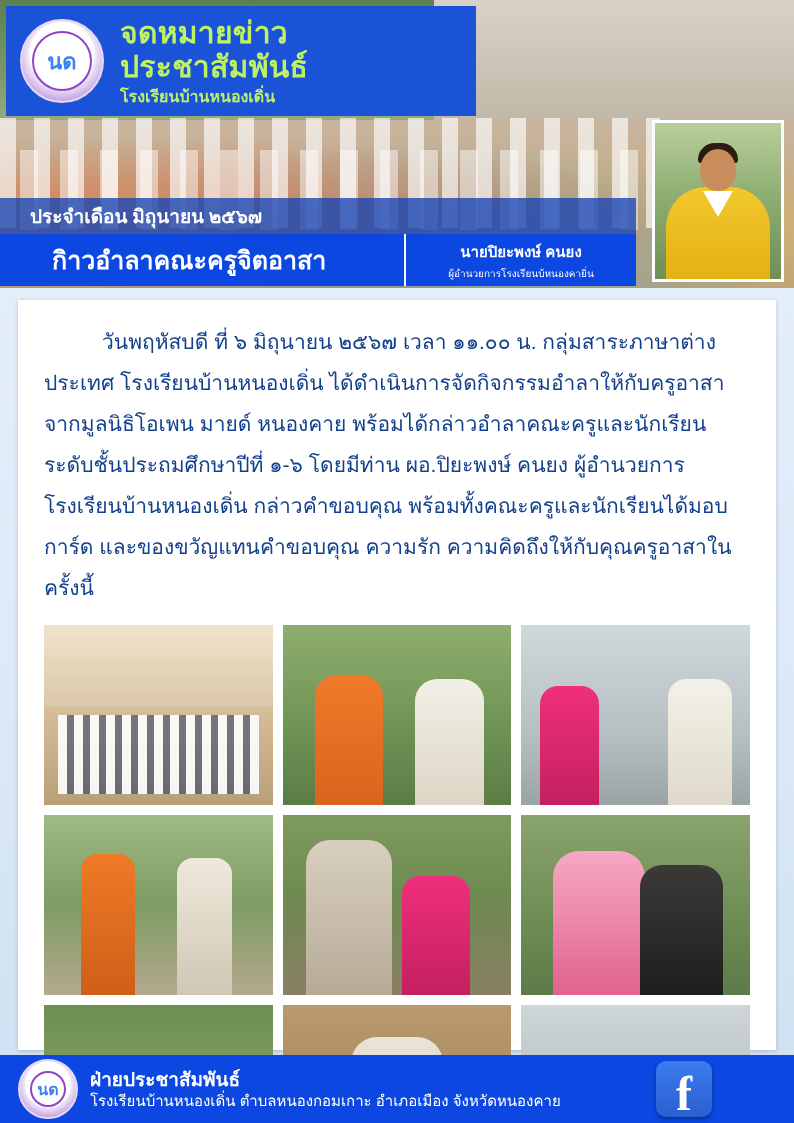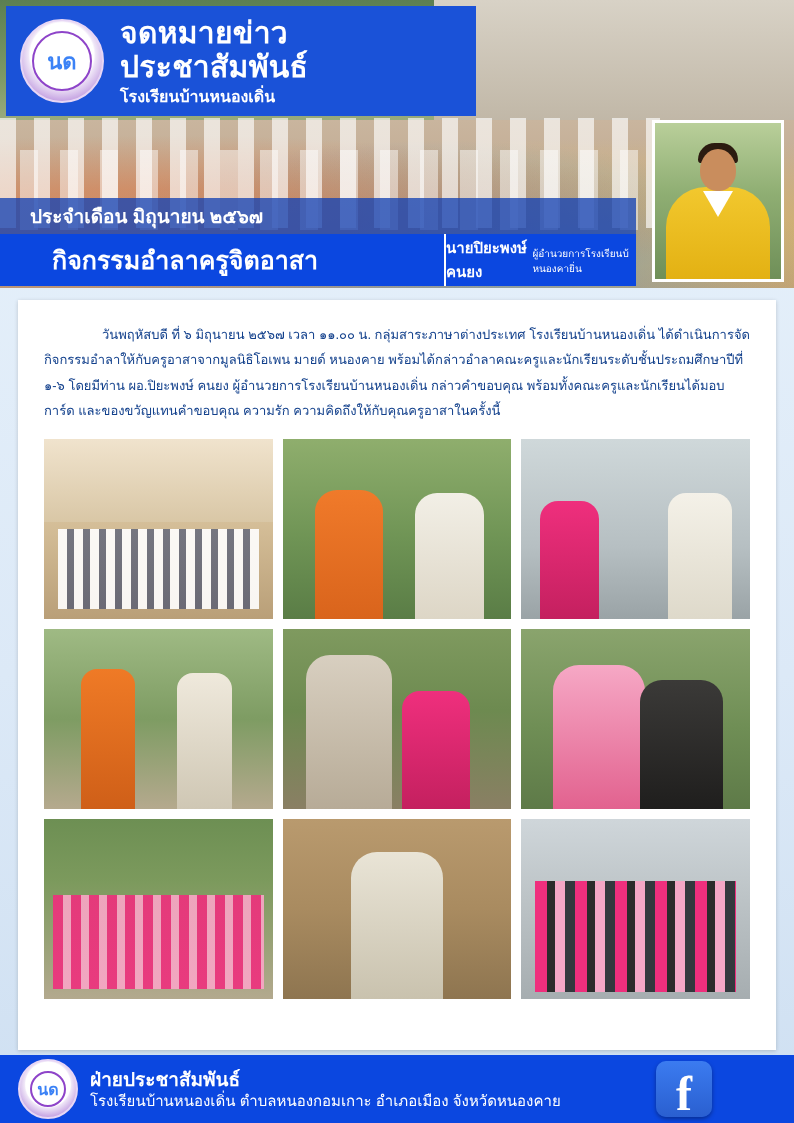--- a/index.html
+++ b/index.html
@@ -119,21 +119,21 @@
     position: absolute;
     inset: -4px;
     border-radius: 50%;
     background:
       repeating-conic-gradient(from 0deg, #8e44c9 0deg 5deg, rgba(255,255,255,0) 5deg 14deg);
     opacity: 0.55;
     z-index: -1;
   }
   .title-text {
     margin-left: 16px;
-    color: #ffffff;
+    color: #bef264;
     line-height: 1.12;
   }
   .title-main {
     font-size: 30px;
     font-weight: bold;
     letter-spacing: 0.3px;
   }
   .title-sub {
     font-size: 16px;
     font-weight: bold;
@@ -144,20 +144,21 @@
   .month-bar {
     position: absolute;
     left: 0; top: 198px;
     width: 636px;
     height: 36px;
     background: rgba(23, 68, 180, 0.78);
     display: flex;
     align-items: center;
     padding-left: 30px;
     box-sizing: border-box;
+    font-family: Liberation Serif, serif;
   }
   .month-bar span {
     color: #ffffff;
     font-size: 19px;
     font-weight: bold;
   }
 
   
   .activity-bar {
     position: absolute;
@@ -169,27 +170,27 @@
     align-items: center;
   }
   .activity-title {
     color: #ffffff;
     font-size: 25px;
     font-weight: bold;
     padding-left: 52px;
     flex: 1 1 auto;
   }
   .director-box {
-    width: 192px;
+    width: 232px;
     height: 52px;
     background: #0b47e0;
     border-left: 2px solid #ffffff;
     color: #ffffff;
     display: flex;
-    flex-direction: row;
+    flex-direction: column;
     align-items: center;
     justify-content: center;
     box-sizing: border-box;
   }
   .director-name {
     font-size: 15px;
     font-weight: bold;
   }
   .director-role {
     font-size: 10px;
@@ -246,21 +247,21 @@
     left: 18px; top: 300px;
     width: 758px;
     height: 750px;
     background: #ffffff;
     box-shadow: 0 1px 4px rgba(0,0,0,0.18);
     box-sizing: border-box;
     padding: 22px 26px 16px 26px;
   }
   .article {
     color: #12408c;
-    font-size: 13px;
+    font-size: 21px;
     line-height: 1.95;
     text-indent: 58px;
     text-align: left;
     margin: 0 0 16px 0;
   }
 
   
   .photo-grid {
     display: grid;
     grid-template-columns: repeat(3, 1fr);
@@ -393,21 +394,21 @@
         <div class="title-main">จดหมายข่าวประชาสัมพันธ์</div>
         <div class="title-sub">โรงเรียนบ้านหนองเดิ่น</div>
       </div>
     </div>
 
     <div class="month-bar">
       <span>ประจำเดือน มิถุนายน ๒๕๖๗</span>
     </div>
 
     <div class="activity-bar">
-      <div class="activity-title">กิจกรรมอำลาครูจิตอาสา</div>
+      <div class="activity-title">กิาวอำลาคณะครูจิตอาสา</div>
       <div class="director-box">
         <div class="director-name">นายปิยะพงษ์ คนยง</div>
         <div class="director-role">ผู้อำนวยการโรงเรียนบ้หนองคายิ่น</div>
       </div>
     </div>
 
     <div class="portrait">
       <div class="body"></div>
       <div class="collar"></div>
       <div class="hair"></div>

